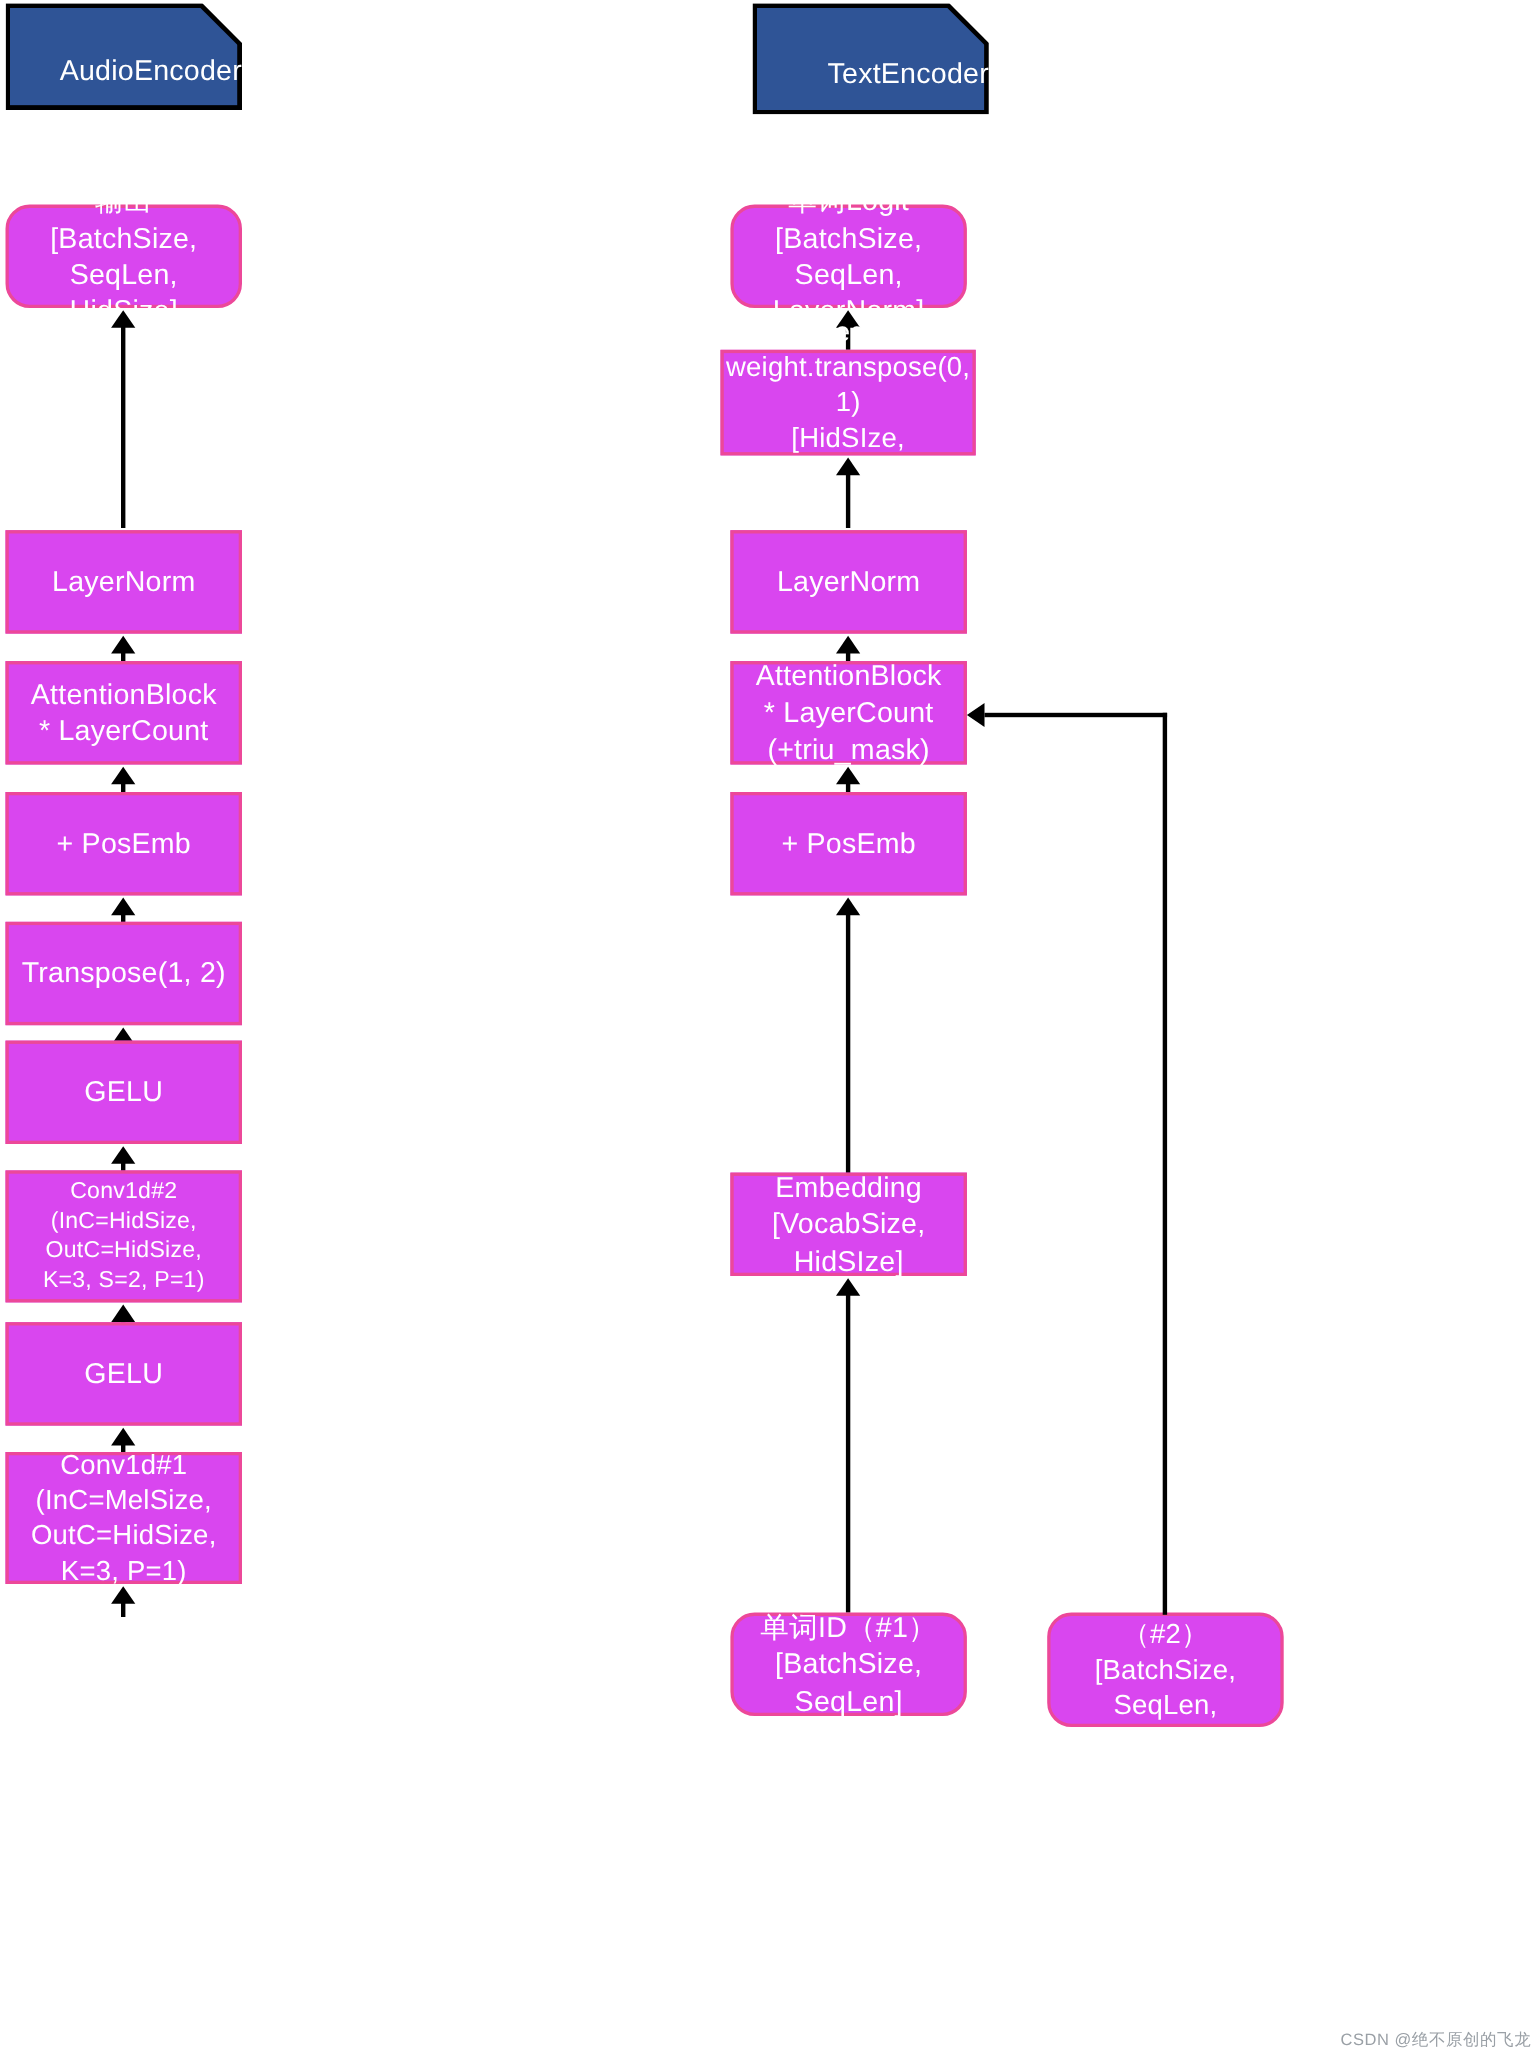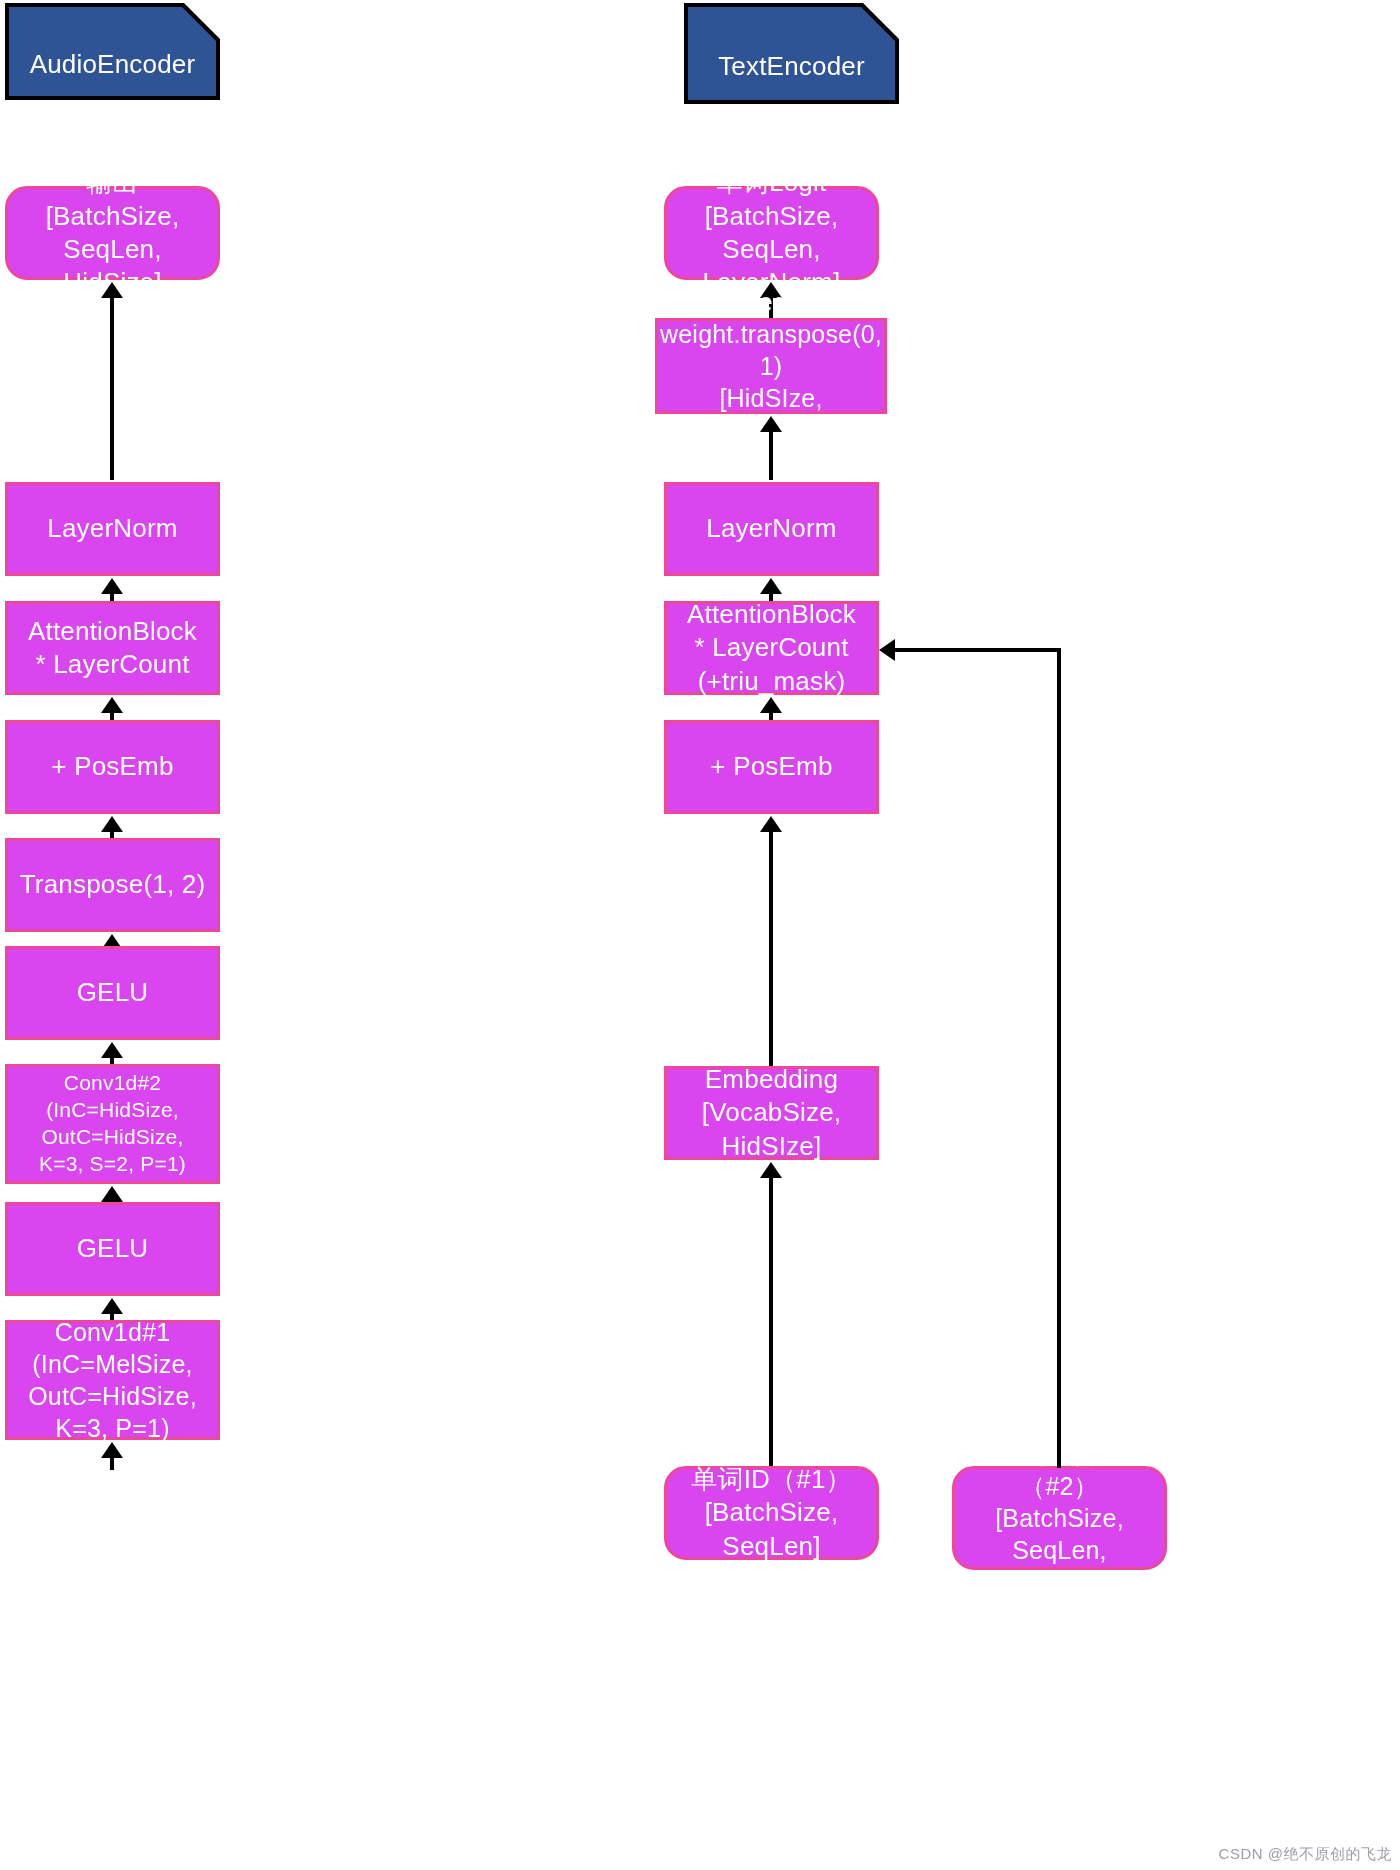--- a/index.html
+++ b/index.html
@@ -60,21 +60,21 @@
   .node.cut .cut-fg {
     position: absolute;
     inset: 4px;
     background: #2f5496;
     clip-path: polygon(0 0, calc(100% - 34px) 0, 100% 34px, 100% 100%, 0 100%);
   }
   .node.cut .cut-label {
     position: relative;
     z-index: 2;
     width: 100%;
-    text-align: center;
+    text-align: right;
     margin-top: 26px;
   }
 
   
   .conn {
     position: absolute;
     background: #000000;
   }
   .vline {
     width: 4px;

